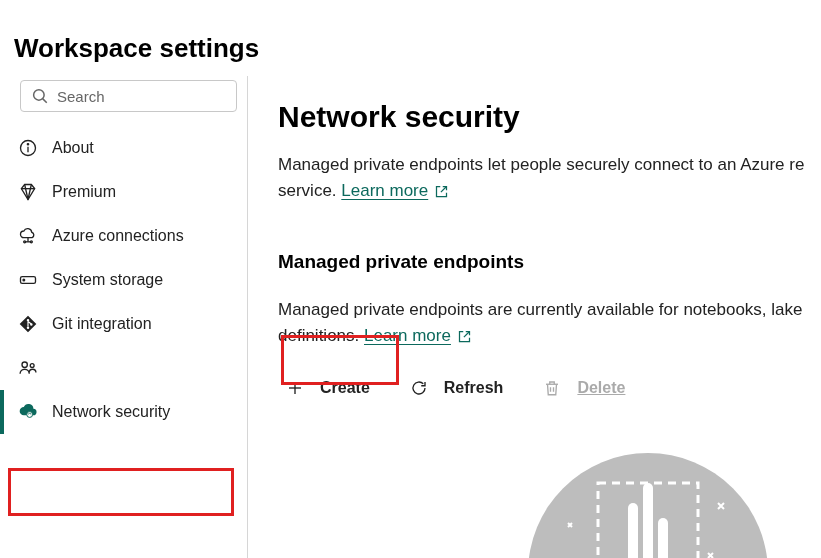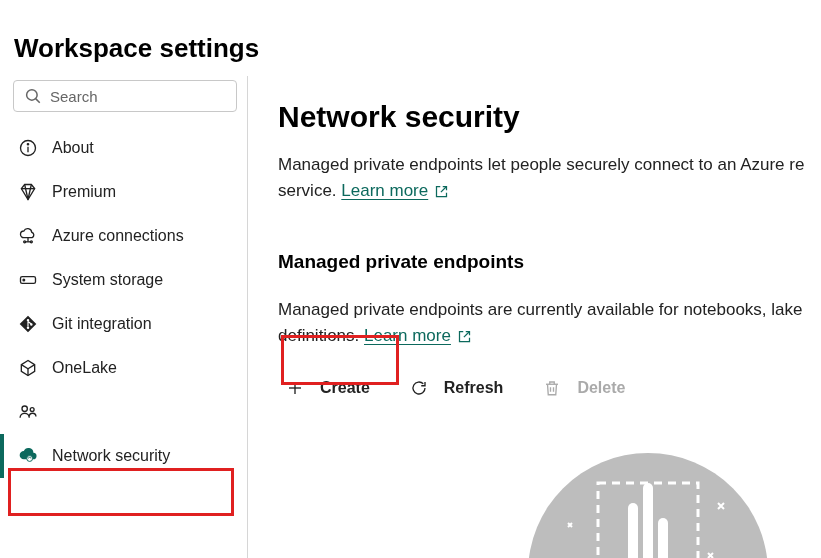--- a/index.html
+++ b/index.html
@@ -26,21 +26,21 @@
       border-right: 1px solid #d6d6d6;
       padding: 4px 6px 0 8px;
       position: relative;
     }
     .search-box {
       display: flex;
       align-items: center;
       border: 1px solid #c8c8c8;
       border-radius: 4px;
       padding: 6px 10px;
-      margin: 0 4px 14px 5px;
+      margin: 0 4px 14px 12px;
       gap: 8px;
     }
     .search-box svg { flex-shrink: 0; }
     .search-input {
       border: none;
       outline: none;
       font-size: 15px;
       color: #666;
       width: 100%;
     }
@@ -116,20 +116,21 @@
       font-weight: 600;
       color: #222;
       background: transparent;
       border: none;
       cursor: pointer;
       padding: 6px 8px;
     }
     .btn.disabled {
       color: #aaa;
       cursor: default;
+      text-decoration: underline;
     }
     .btn svg { flex-shrink: 0; }
     .highlight-box {
       border: 3px solid #e02020;
       position: absolute;
       pointer-events: none;
     }
     .highlight-create { left: 281px; top: 335px; width: 118px; height: 50px; }
     .highlight-nav { left: 8px; top: 468px; width: 226px; height: 48px; }
     .empty-graphic {
@@ -185,28 +186,20 @@
             <circle cx="7" cy="12" r="1" fill="#222"></circle>
           </svg>
         <span>System storage</span>
       </li>
       <li class="nav-item">
         <svg viewBox="0 0 24 24" fill="#222">
             <path d="M12 2 L22 12 L12 22 L2 12 Z M12 6 a1.5 1.5 0 1 0 0 3 a1.5 1.5 0 0 0 0 -3 M12 15 a1.5 1.5 0 1 0 0 3 a1.5 1.5 0 0 0 0 -3 M16 11 a1.5 1.5 0 1 0 0 3 a1.5 1.5 0 0 0 0 -3" fill="#222"></path>
             <path d="M12 9 L12 15 M12 9 L16 12" stroke="#fff" stroke-width="1.4" fill="none"></path>
           </svg>
         <span>Git integration</span>
-      </li>
-      <li class="nav-item">
-        <svg viewBox="0 0 24 24" fill="none" stroke="#222" stroke-width="1.6">
-            <path d="M12 3 L4 8 L4 16 L12 21 L20 16 L20 8 Z"></path>
-            <path d="M4 8 L12 13 L20 8"></path>
-            <path d="M12 13 L12 21"></path>
-          </svg>
-        <span>OneLake</span>
       </li>
       <li class="nav-item">
         <svg viewBox="0 0 24 24" fill="none" stroke="#222" stroke-width="1.6">
             <circle cx="8" cy="8" r="3.2"></circle>
             <path d="M2.5 19 a5.5 5.5 0 0 1 11 0"></path>
             <circle cx="17" cy="9" r="2.3"></circle>
             <path d="M13.5 17.5 a4 4 0 0 1 8 0"></path>
           </svg>
       </li>
       <li class="nav-item active">

